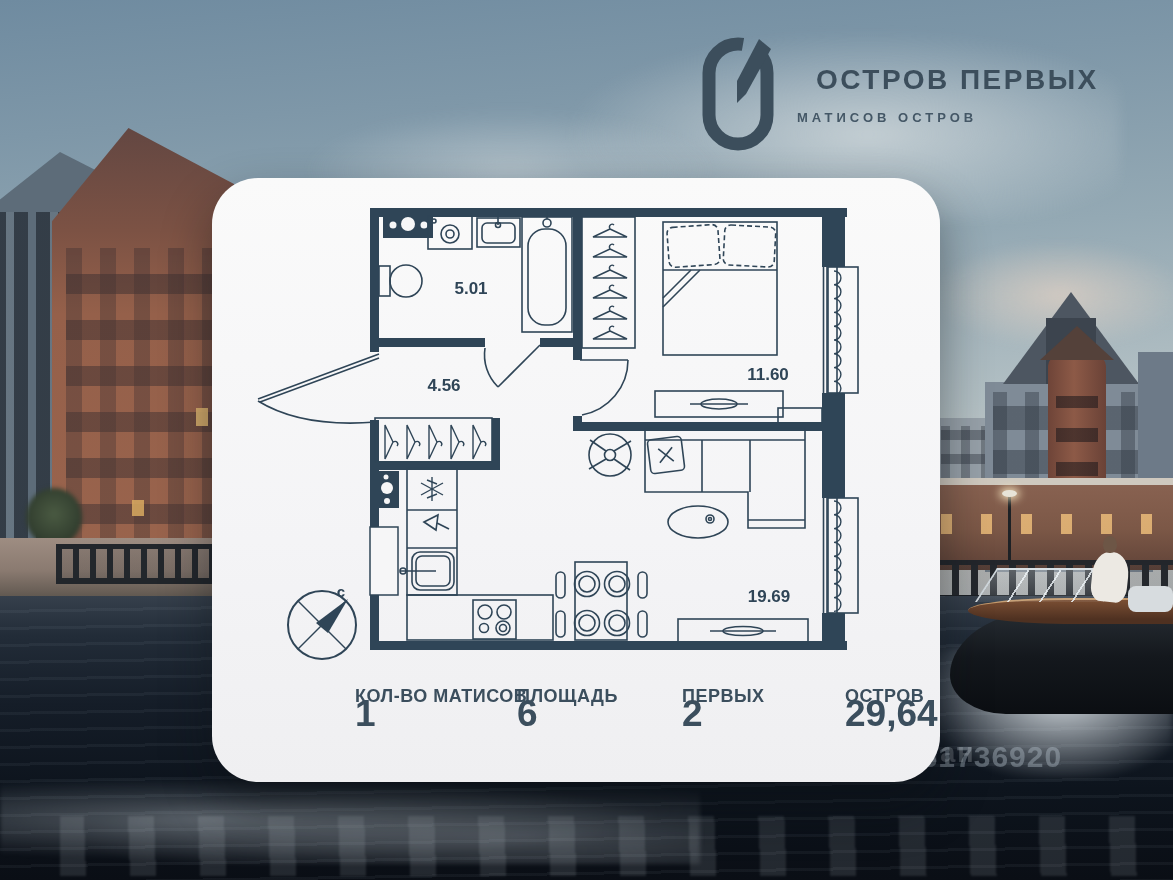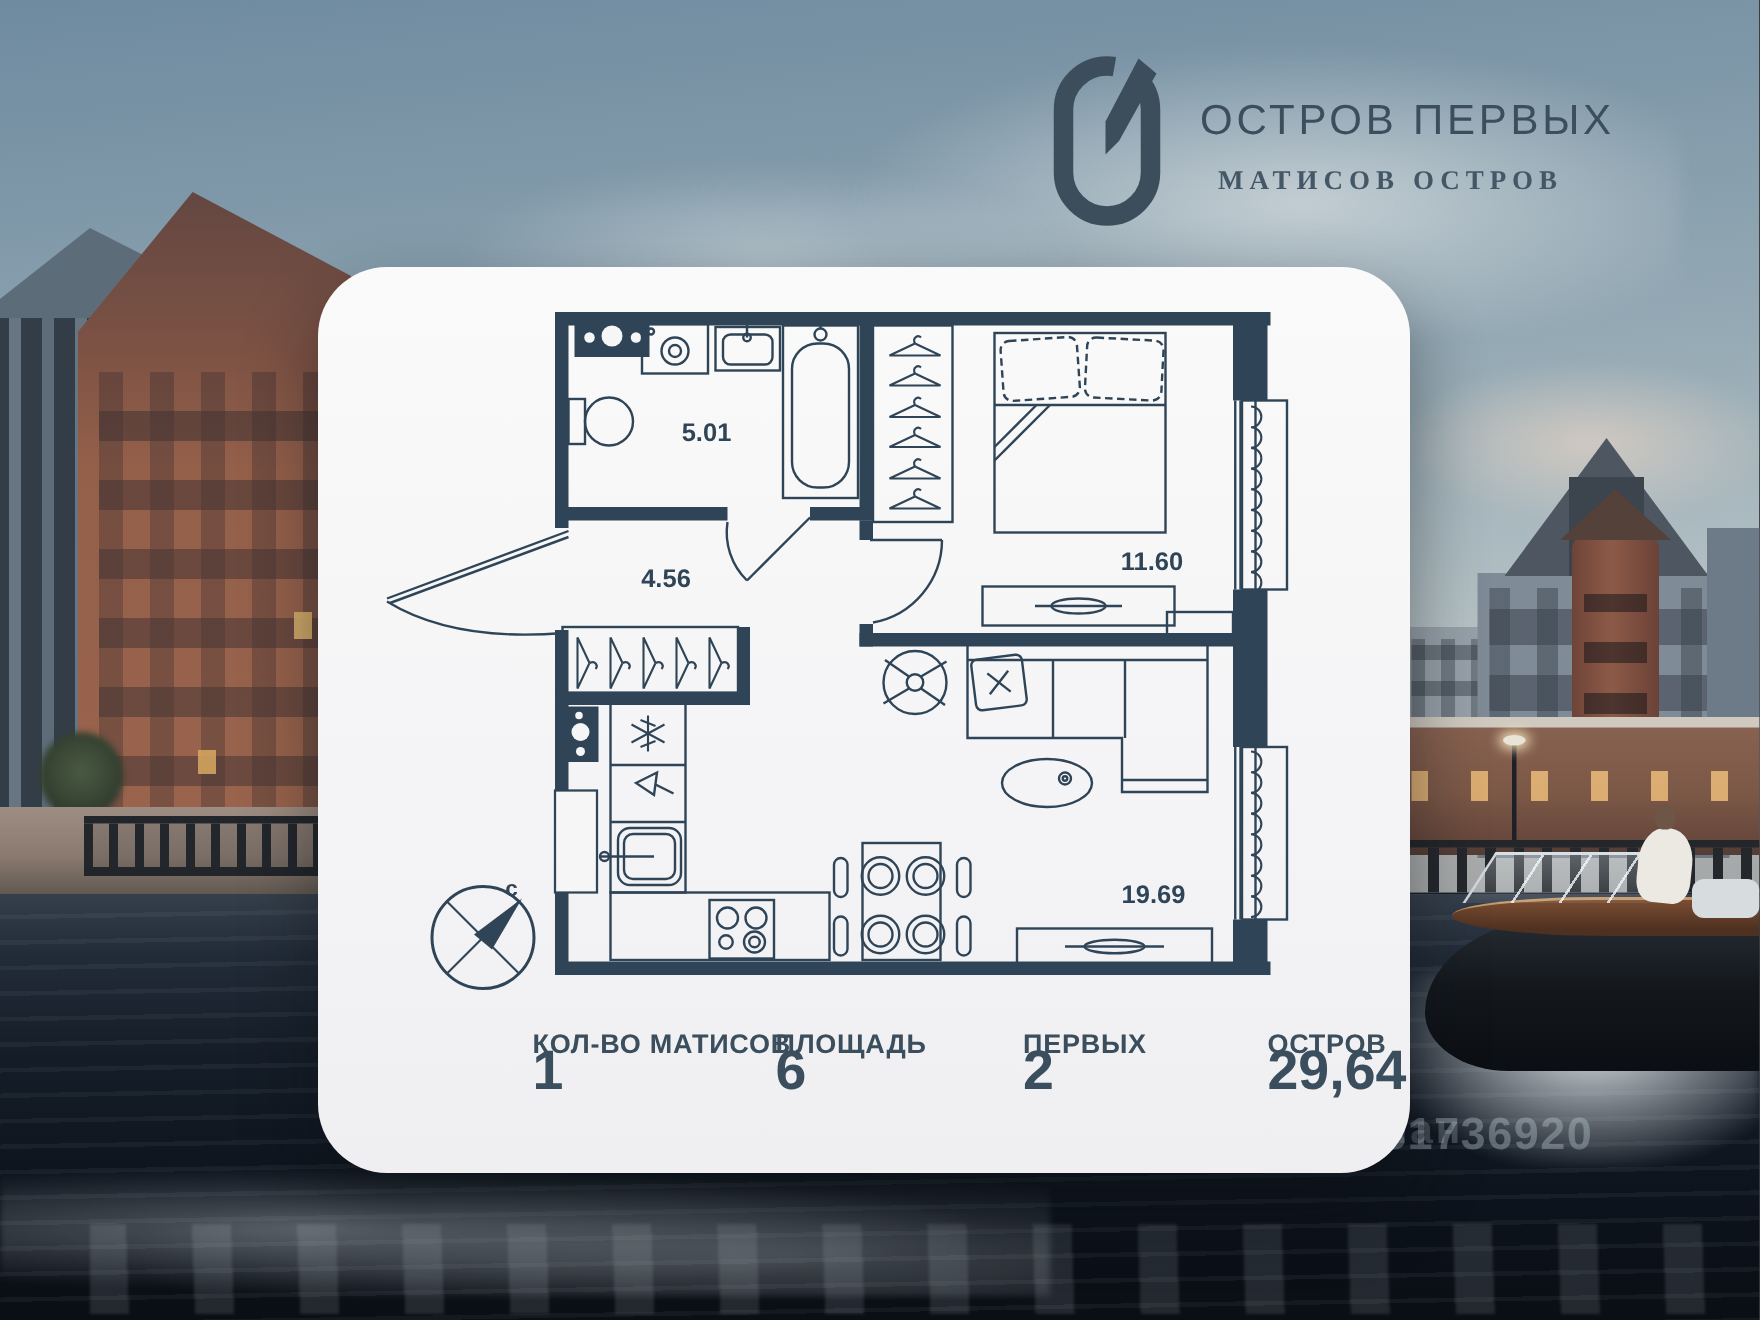--- a/index.html
+++ b/index.html
@@ -56,22 +56,22 @@
   .stern-cushion{left:1128px;top:586px;width:45px;height:26px;background:#d7dcdf;border-radius:8px;}
 
   
   .watermark{left:903px;top:740px;z-index:8;color:rgba(220,228,235,.30);font-weight:bold;line-height:1;}
   .watermark .wm1{position:relative;font-size:27px;letter-spacing:2px;color:rgba(235,240,244,.22);}
   .watermark .wm2{position:relative;font-size:30px;letter-spacing:1px;color:rgba(190,202,212,.38);margin-top:2px;}
 
   
   .logo{left:700px;top:34px;width:420px;height:120px;z-index:25;}
   .logo .g{left:0;top:2px;}
-  .logo .title{left:100px;top:30px;font-size:28px;font-weight:normal;letter-spacing:2.5px;color:#3c4e5c;white-space:nowrap;}
-  .logo .subtitle{left:112px;top:76px;font-size:18px;font-weight:bold;letter-spacing:4px;color:#445766;white-space:nowrap;font-family:Liberation Serif, serif;}
+  .logo .title{left:116px;top:30px;font-size:28px;font-weight:bold;letter-spacing:2.5px;color:#3c4e5c;white-space:nowrap;}
+  .logo .subtitle{left:97px;top:76px;font-size:13px;font-weight:bold;letter-spacing:4px;color:#445766;white-space:nowrap;}
 
   
   .card{left:212px;top:178px;width:728px;height:604px;background:linear-gradient(180deg,#fafafa 0%,#f4f4f6 60%,#efeff1 100%);border-radius:46px;box-shadow:0 24px 50px rgba(10,15,20,.45);z-index:20;}
   .plan{left:240px;top:195px;width:640px;height:470px;z-index:22;}
   .plan text{font-family:"Liberation Sans",sans-serif;font-weight:600;font-size:17px;fill:#2f4557;}
   .plan .compass-label{font-size:15px;}
 
   
   .stat{z-index:23;transform:translateX(-50%);text-align:center;color:#3b4e5d;white-space:nowrap;}
   .stat .lbl{position:relative;font-size:18px;font-weight:bold;letter-spacing:.5px;}

